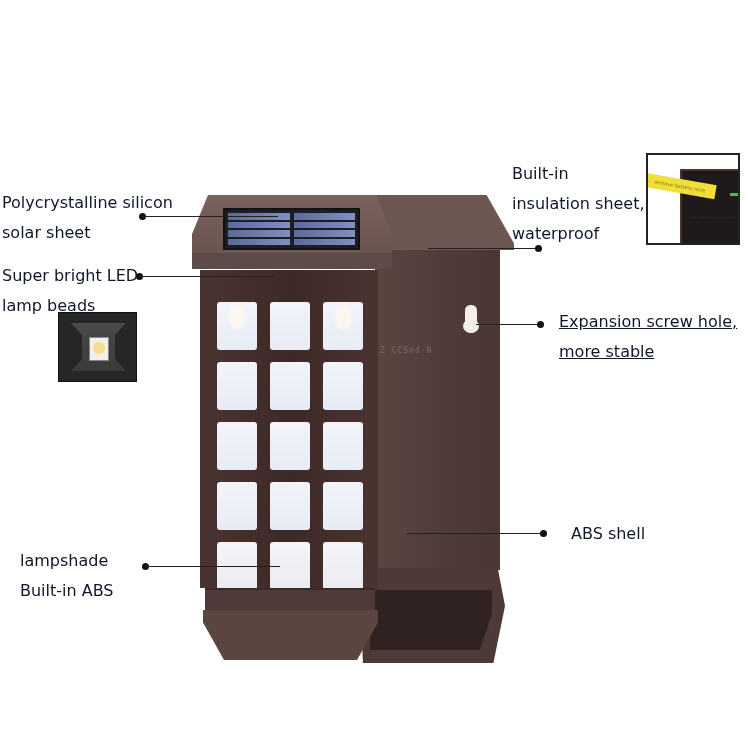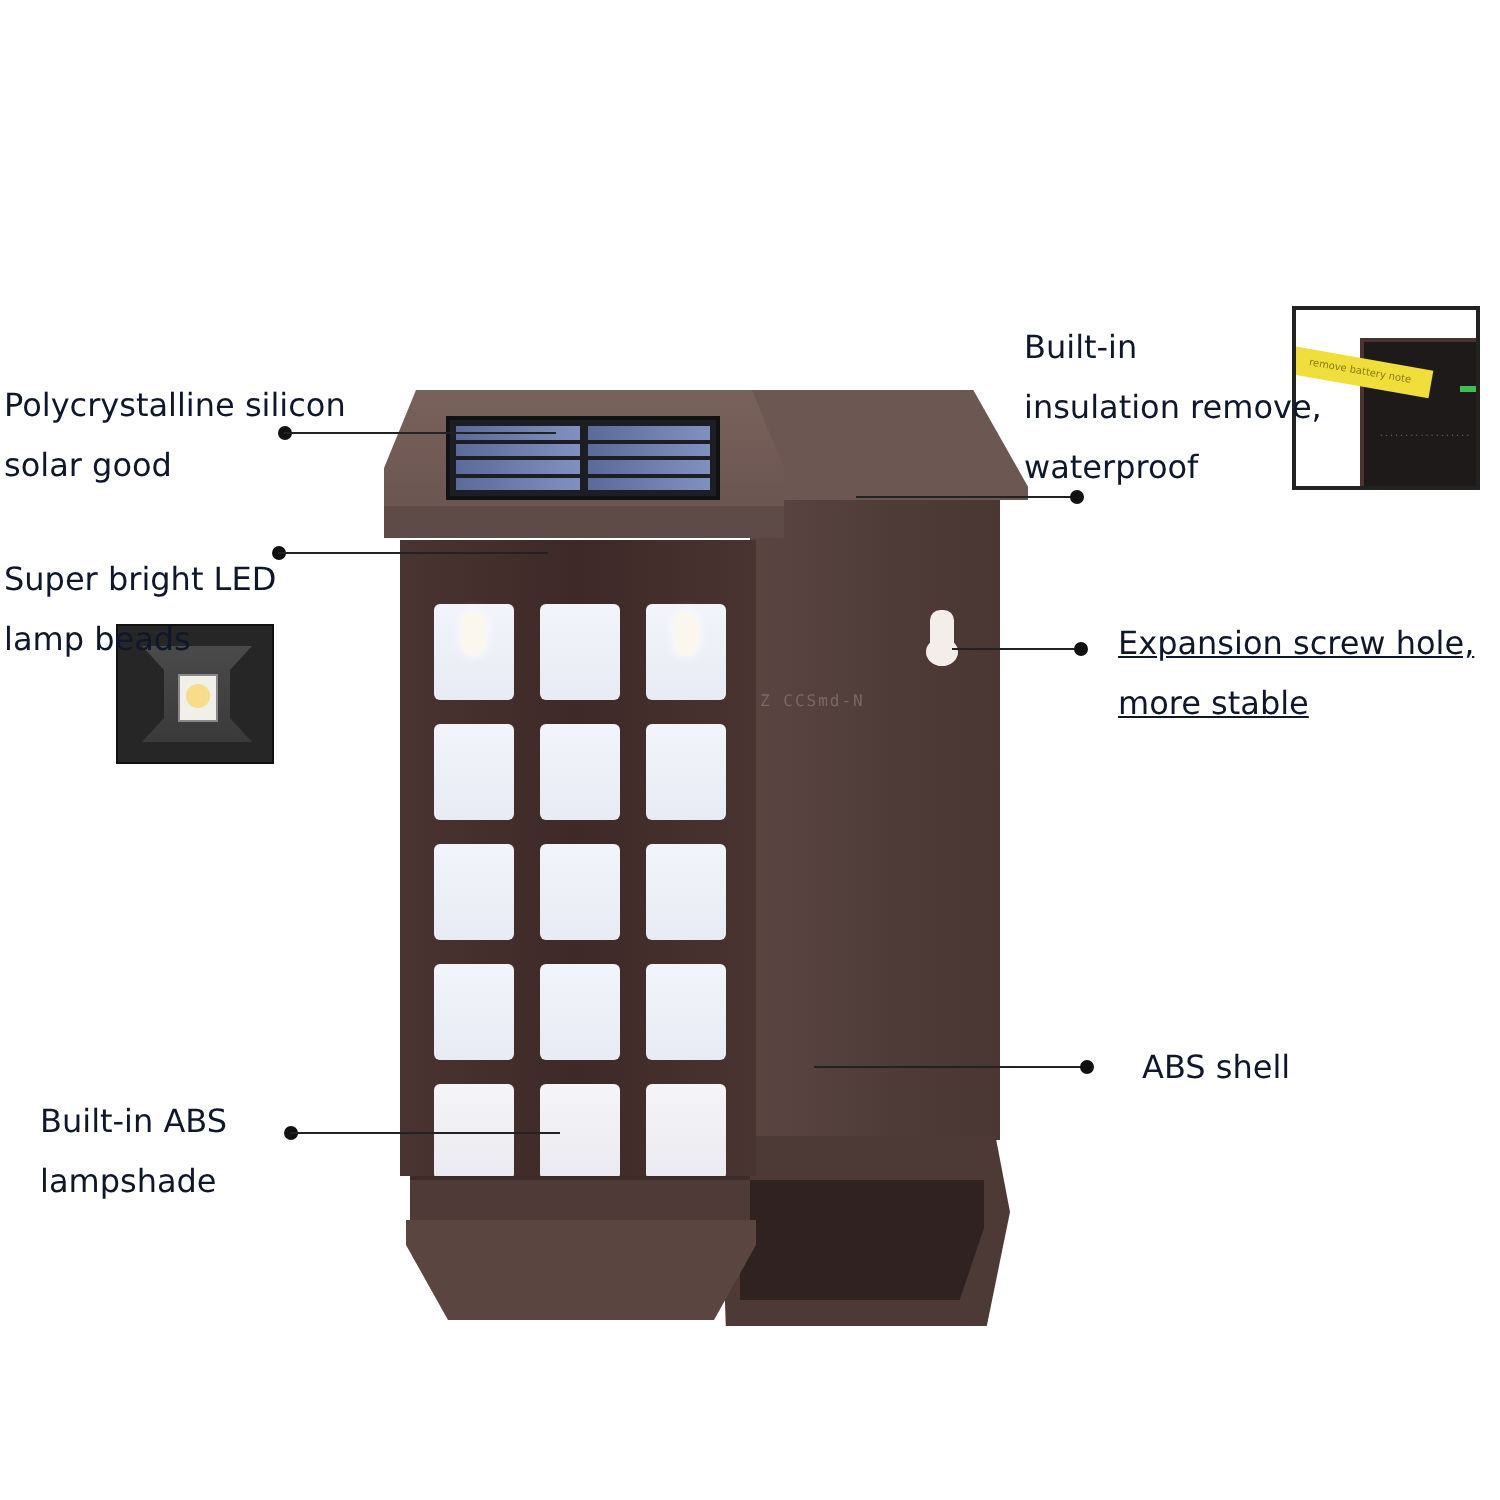--- a/index.html
+++ b/index.html
@@ -128,51 +128,51 @@
 
 <div class="battery-inset">
   <div class="battery-case"></div>
   <div class="battery-strip">remove battery note</div>
   <div class="battery-green"></div>
   <div class="battery-text">· · · · · · · · · · · · · · · · · ·</div>
 </div>
 
 <div class="label" style="left:2px; top:188px;">
   <span>Polycrystalline silicon</span>
-  <span>solar good</span>
+  <span>solar sheet</span>
 </div>
 <div class="dot" style="left:139px; top:213px;"></div>
 <div class="leader" style="left:142px; top:216px; width:136px;"></div>
 
-<div class="label" style="left:2px; top:261px;margin-top:14px;">
+<div class="label" style="left:2px; top:261px;">
   <span>Super bright LED</span>
   <span>lamp beads</span>
 </div>
 <div class="dot" style="left:136px; top:273px;"></div>
 <div class="leader" style="left:139px; top:276px; width:135px;"></div>
 
 <div class="label" style="left:512px; top:159px;">
   <span>Built-in</span>
-  <span>insulation remove,</span>
+  <span>insulation sheet,</span>
   <span>waterproof</span>
 </div>
 <div class="leader" style="left:428px; top:248px; width:110px;"></div>
 <div class="dot" style="left:535px; top:245px;"></div>
 
 <div class="label" style="left:559px; top:307px;text-decoration:underline;">
   <span>Expansion screw hole,</span>
   <span>more stable</span>
 </div>
 <div class="leader" style="left:476px; top:324px; width:64px;"></div>
 <div class="dot" style="left:537px; top:321px;"></div>
 
 <div class="label" style="left:571px; top:519px;">
   <span>ABS shell</span>
 </div>
 <div class="leader" style="left:407px; top:533px; width:136px;"></div>
 <div class="dot" style="left:540px; top:530px;"></div>
 
 <div class="label" style="left:20px; top:546px;">
+  <span>lampshade</span>
   <span>Built-in ABS</span>
-  <span>lampshade</span>
 </div>
 <div class="dot" style="left:142px; top:563px;"></div>
 <div class="leader" style="left:145px; top:566px; width:135px;"></div>
 
 </body></html>

